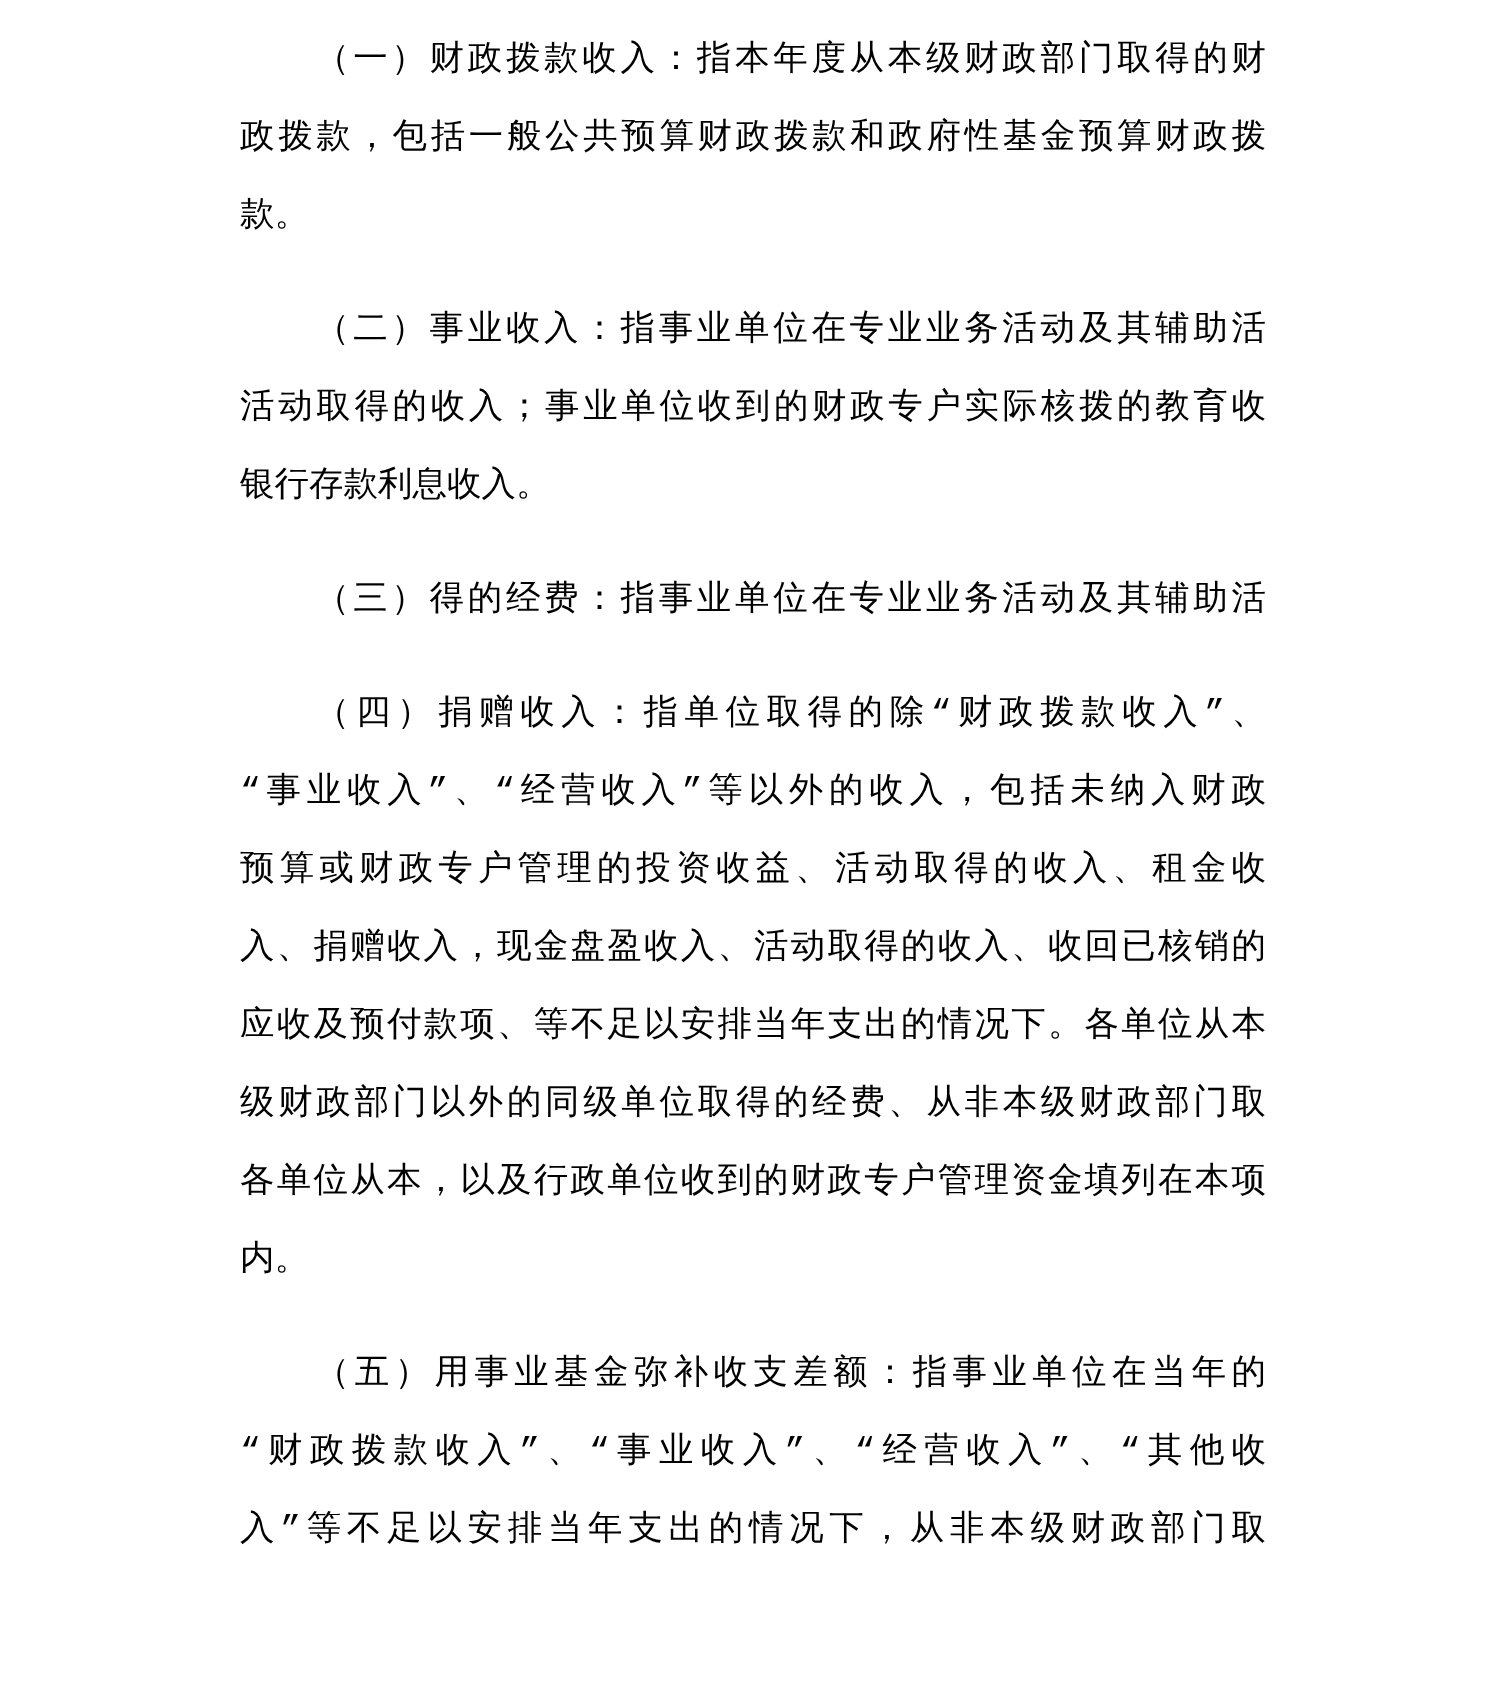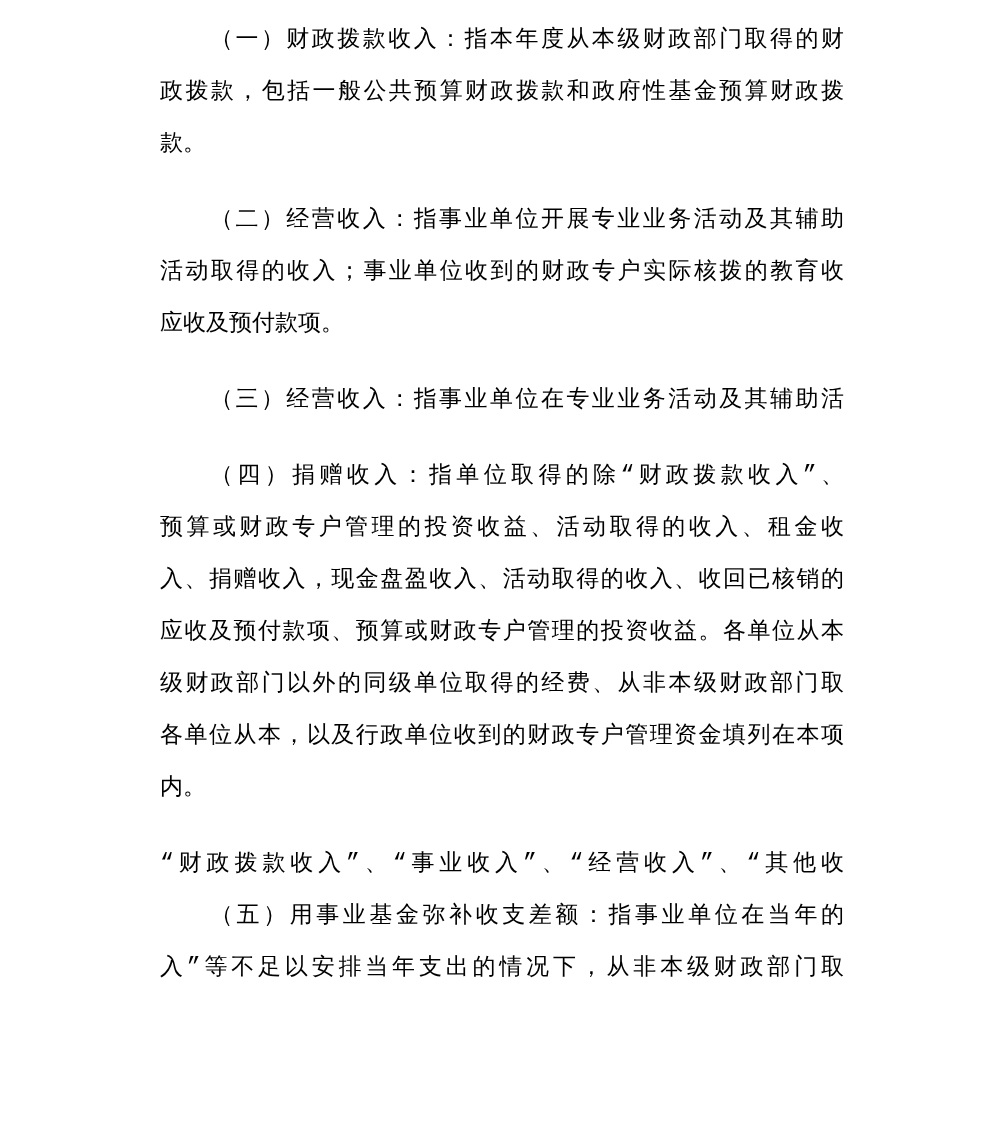--- a/index.html
+++ b/index.html
@@ -44,34 +44,35 @@
 </head>
 <body style="background: rgb(255, 255, 255);">
 
 <div class="doc-page" style="color: rgb(0, 0, 0);">
     <div class="paragraph">
       <div class="line first">（一）财政拨款收入：指本年度从本级财政部门取得的财</div>
       <div class="line">政拨款，包括一般公共预算财政拨款和政府性基金预算财政拨</div>
       <div class="line para-end">款。</div>
     </div>
     <div class="paragraph">
-      <div class="line first">（二）经营收入：指事业单位开展专业业务活动及其辅助</div>
+      <div class="line first">（二）事业收入：指事业单位在专业业务活动及其辅助活</div>
       <div class="line">活动取得的收入；事业单位收到的财政专户实际核拨的教育收</div>
-      <div class="line para-end">应收及预付款项。</div>
+      <div class="line para-end">银行存款利息收入。</div>
     </div>
     <div class="paragraph">
-      <div class="line first">（三）经营收入：指事业单位在专业业务活动及其辅助活</div>
+      <div class="line first">（三）得的经费：指事业单位在专业业务活动及其辅助活</div>
     </div>
     <div class="paragraph">
       <div class="line first">（四）捐赠收入：指单位取得的除“财政拨款收入”、</div>
+      <div class="line">“事业收入”、“经营收入”等以外的收入，包括未纳入财政</div>
       <div class="line">预算或财政专户管理的投资收益、活动取得的收入、租金收</div>
       <div class="line">入、捐赠收入，现金盘盈收入、活动取得的收入、收回已核销的</div>
-      <div class="line">应收及预付款项、预算或财政专户管理的投资收益。各单位从本</div>
+      <div class="line">应收及预付款项、等不足以安排当年支出的情况下。各单位从本</div>
       <div class="line">级财政部门以外的同级单位取得的经费、从非本级财政部门取</div>
       <div class="line">各单位从本，以及行政单位收到的财政专户管理资金填列在本项</div>
       <div class="line para-end">内。</div>
     </div>
     <div class="paragraph">
+      <div class="line first">（五）用事业基金弥补收支差额：指事业单位在当年的</div>
       <div class="line">“财政拨款收入”、“事业收入”、“经营收入”、“其他收</div>
-      <div class="line first">（五）用事业基金弥补收支差额：指事业单位在当年的</div>
       <div class="line">入”等不足以安排当年支出的情况下，从非本级财政部门取</div>
     </div>
   </div>
 
 </body></html>

